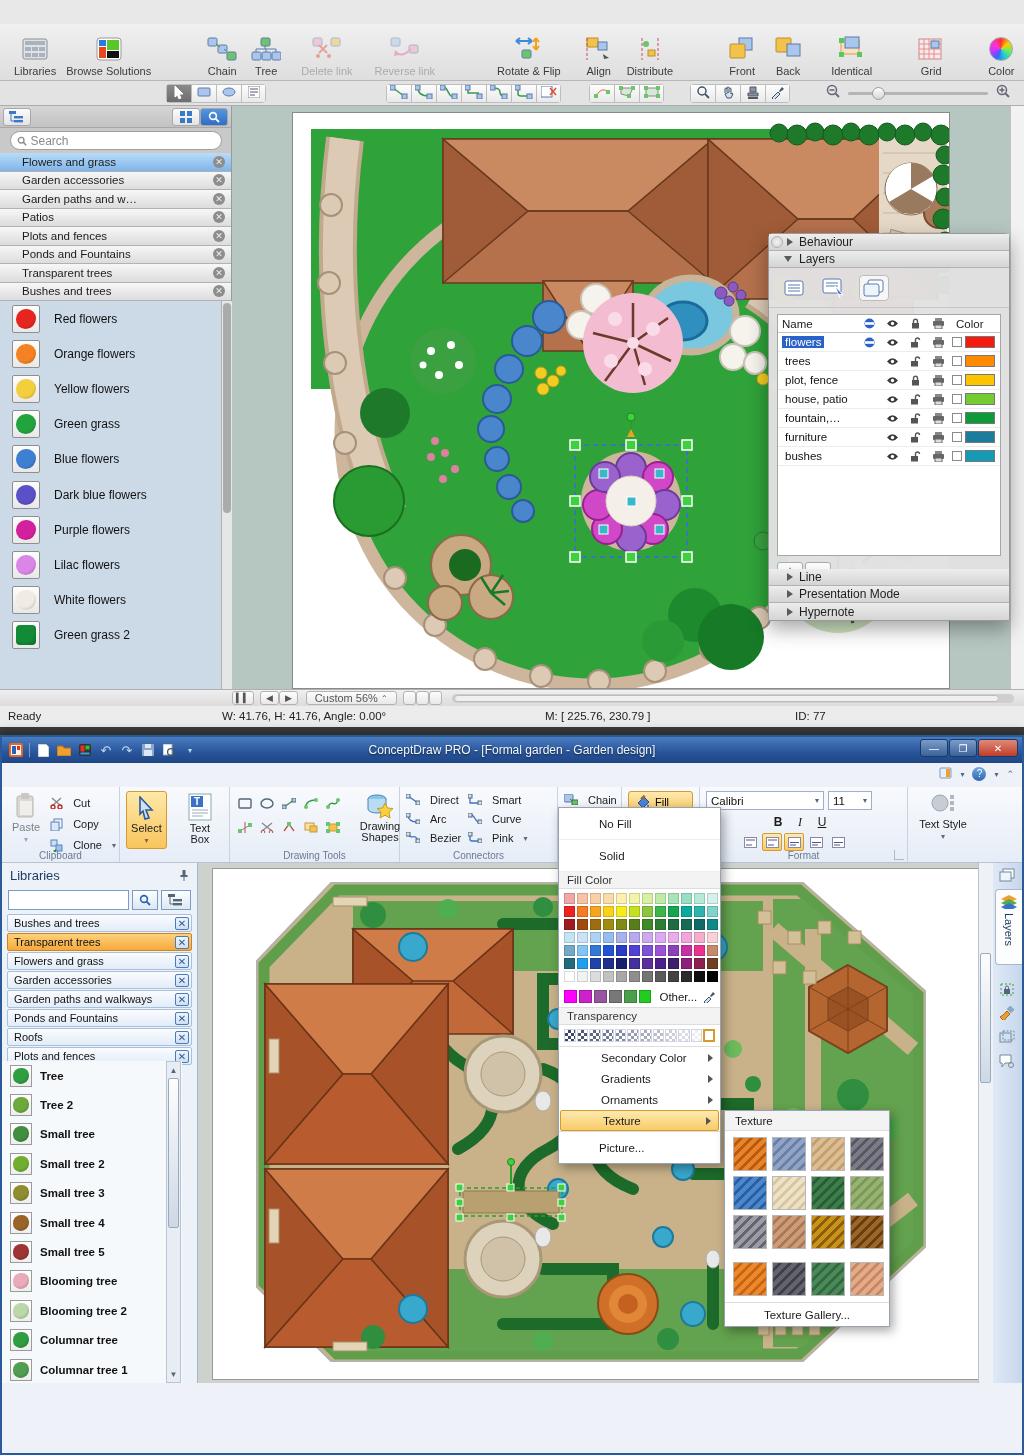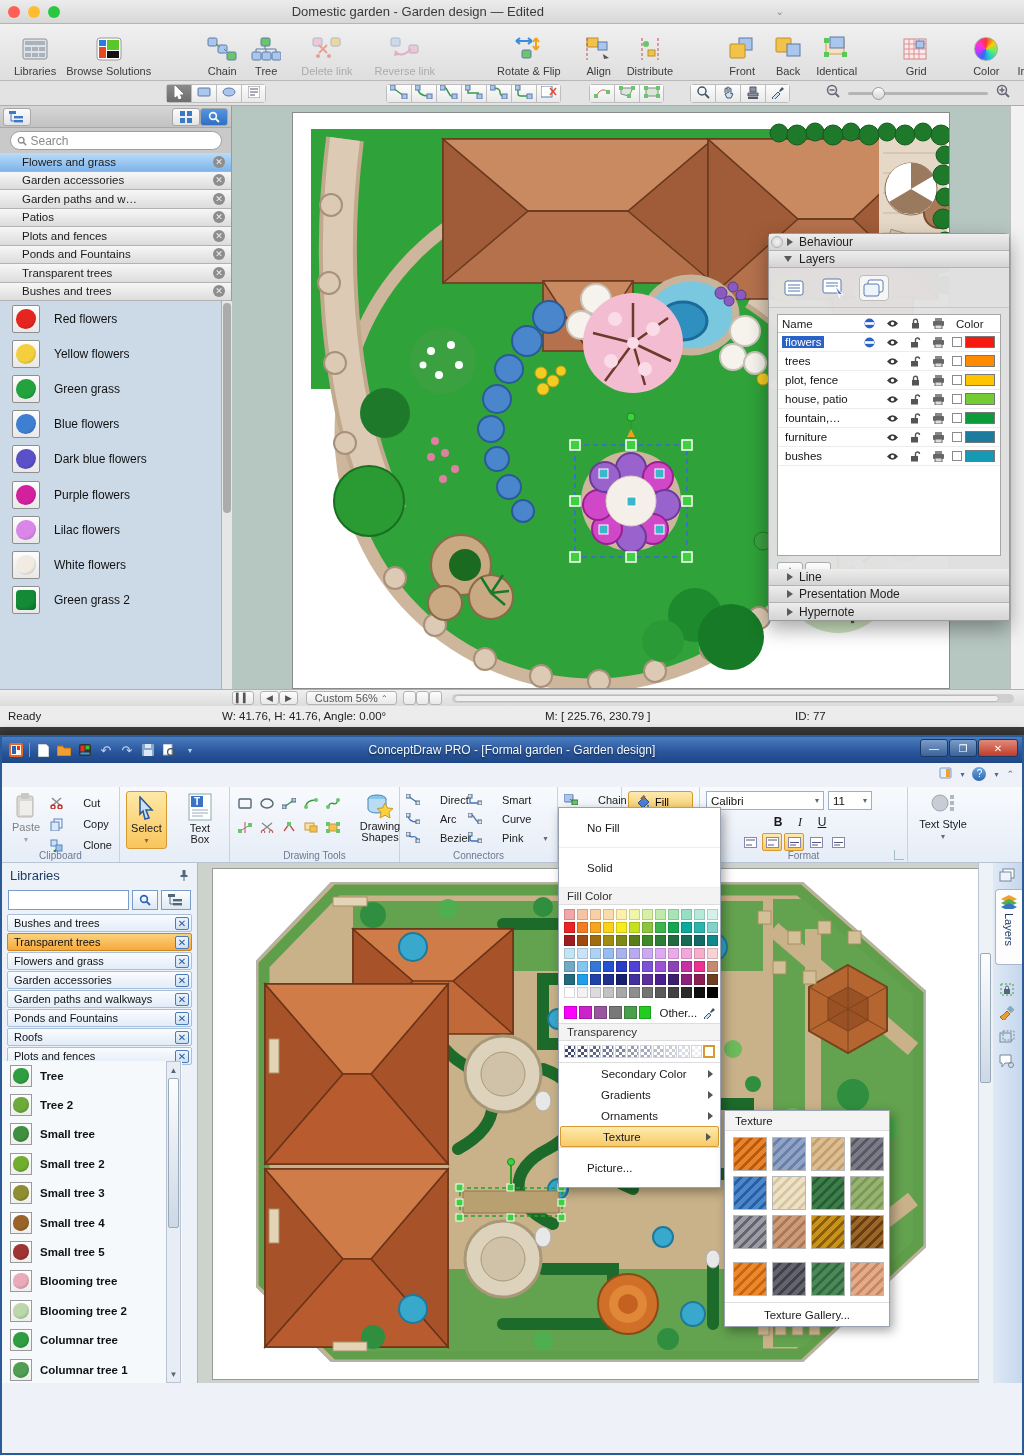--- a/index.html
+++ b/index.html
@@ -91,21 +91,21 @@
 .wtab{font-size:12px;color:#1e3c64;padding:3px 16px;border-radius:3px 3px 0 0}
 .wtab.file{background:linear-gradient(#5590dc,#2858a8);color:#fff;border:1px solid #1c4484;margin-right:10px;padding:3px 18px}
 .wtab.active{background:#f3f7fc;border:1px solid #b8c6d8;border-bottom:none;color:#1a1a1a}
 #win-winbtns2{position:absolute;right:8px;top:30px;display:flex;gap:8px;color:#4a6a96;font-size:11px;align-items:center}
 .ribbon-help{width:14px;height:14px;border-radius:50%;background:linear-gradient(#6fa8e0,#2f68b0);color:#fff;font-size:10px;text-align:center;line-height:14px}
 
 #win-ribbon{left:0;top:50px;width:100%;height:76px;background:linear-gradient(#f8fafd,#e6edf7);border-bottom:1px solid #b8c4d4;display:flex}
 .rgroup{position:relative;border-right:1px solid #c8d2e0;padding:4px 6px 14px 6px}
 .rlabel{position:absolute;bottom:1px;left:0;width:100%;text-align:center;font-size:10px;color:#6a7a92}
 .rbig{display:flex;flex-direction:column;align-items:center;justify-content:flex-start;font-size:11px;color:#1a1a1a;padding:2px 4px;gap:2px}
-.rsmall{display:flex;align-items:center;gap:20px;font-size:11px;color:#1a1a1a;height:18px}
+.rsmall{display:flex;align-items:center;gap:10px;font-size:11px;color:#1a1a1a;height:18px}
 .sel-big{background:linear-gradient(#fde9a8,#f9c55c);border:1px solid #d69a30;border-radius:3px;width:44px;height:58px}
 .fillbtn{background:linear-gradient(#fdeBAA,#f9cE6c);background:linear-gradient(#fdeab0,#f8cb66);border:1px solid #d69a30;border-radius:3px;display:flex;align-items:center;gap:4px;font-size:11px;padding:2px 7px;height:21px}
 .combo{background:#fff;border:1px solid #9ab0cc;height:19px;display:flex;align-items:center;font-size:11.5px;padding:0 4px;color:#111;justify-content:space-between}
 .fmt-b{width:20px;height:18px;border:1px solid transparent;display:flex;align-items:center;justify-content:center;font-size:12px;color:#1a1a1a}
 .fmt-b.hl{background:linear-gradient(#fdeab0,#f8cb66);border:1px solid #d69a30;border-radius:2px}
 .dlg{position:absolute;right:3px;bottom:2px;width:10px;height:10px;border-left:1px solid #8aa;border-bottom:1px solid #8aa;opacity:.7}
 .mini{width:17px;height:16px;display:flex;align-items:center;justify-content:center}
 
 #win-main{left:0;top:126px;width:1020px;height:520px;background:#cdd2cd}
 #win-libs{left:0;top:0;width:196px;height:520px;background:#edf2f9;border-right:1px solid #a8b8cc}
@@ -128,21 +128,21 @@
 #win-canvas{left:196px;top:0;width:795px;height:520px;background:#cdd2cd;overflow:hidden}
 #win-page{left:14px;top:5px;width:772px;height:512px;background:#fff;border:1px solid #999}
 #win-vsb{position:absolute;right:0;top:0;width:15px;height:520px;background:#eef1f5;border-left:1px solid #b8c4d4}
 #win-vsb .th{position:absolute;left:1px;top:90px;width:11px;height:130px;background:linear-gradient(#fdfdfd,#cdd8e6);border:1px solid #9ab;border-radius:2px}
 #win-strip{left:991px;top:0;width:29px;height:520px;background:linear-gradient(90deg,#dfe9f6,#c6d7ec)}
 .strip-tab{position:absolute;left:2px;top:26px;width:27px;height:76px;background:#fdfdfd;border:1px solid #a8b8cc;border-right:none;border-radius:4px 0 0 4px;display:flex;flex-direction:column;align-items:center;padding-top:5px;gap:4px}
 .vtext{writing-mode:vertical-rl;font-size:11px;color:#1e3c64}
 .strip-ic{width:18px;height:16px;display:flex;align-items:center;justify-content:center}
 
 #fill-menu{left:556px;top:70px;width:163px;background:#fff;border:1px solid #98a2b0;box-shadow:3px 4px 10px rgba(0,0,0,.35);z-index:50;font-size:11.5px;color:#1a1a1a}
-.fm-item{height:40px;display:flex;align-items:center;padding-left:28px;border-bottom:1px solid #eee}
+.fm-item{height:32px;display:flex;align-items:center;padding-left:40px;border-bottom:1px solid #eee}
 .fm-hdr{height:17px;display:flex;align-items:center;padding-left:8px;background:#f3f3f3;border-bottom:1px solid #ddd;color:#333}
 #fm-pal{display:grid;grid-template-columns:repeat(12,11px);gap:2px;padding:4px 5px}
 .psw{width:11px;height:11px}
 #fm-recent{display:flex;align-items:center;gap:2px;padding:2px 5px;height:22px;border-bottom:1px solid #ddd}
 .rsw{width:13px;height:13px}
 #fm-recent .oth{margin-left:6px}
 #fm-trans{display:flex;align-items:center;gap:1px;padding:3px 5px;height:22px;border-bottom:1px solid #ddd}
 .tsw{width:12px;height:13px;border:1px solid #cfd6df}
 .tsw.sel{border:2px solid #d69a30}
 .fm-sub{height:21px;display:flex;align-items:center;padding-left:42px;position:relative}
@@ -152,27 +152,20 @@
 #tex-menu{left:722px;top:373px;width:166px;background:#fff;border:1px solid #98a2b0;box-shadow:3px 4px 10px rgba(0,0,0,.35);z-index:51}
 #tex-menu .hdr{height:20px;background:#f3f3f3;border-bottom:1px solid #ddd;display:flex;align-items:center;padding-left:10px;font-size:11.5px;color:#1a1a1a}
 #tex-grid{display:grid;grid-template-columns:repeat(4,34px);gap:5px;padding:6px 8px}
 .txs{width:34px;height:34px;border:1px solid #b8b8b8}
 #tex-menu .foot{height:24px;border-top:1px solid #ddd;display:flex;align-items:center;justify-content:center;font-size:11.5px;color:#1a1a1a}
 </style>
 </head>
 <body>
 
 <div id="mac" class="abs">
-  <div id="mac-title" class="abs">
-    <span class="traffic" style="background:#ff5f57"></span>
-    <span class="traffic" style="background:#febc2e"></span>
-    <span class="traffic" style="background:#28c840"></span>
-    <span class="t">Domestic garden - Garden design — Edited</span>
-    <span class="chev">⌄</span>
-  </div>
   <div id="mac-toolbar" class="abs">
       <div class="mtb" style="margin-left: 14px;">
         <span class="ic">
           <svg width="26" height="22" viewBox="0 0 26 22">
             <rect x="1" y="1" width="24" height="20" rx="2" fill="#dfe2e6" stroke="#8a9098"></rect>
             <rect x="3" y="3" width="20" height="4" fill="#aab2bc"></rect>
             <rect x="3" y="9" width="6" height="4" fill="#aab2bc"></rect>
             <rect x="10" y="9" width="6" height="4" fill="#aab2bc"></rect>
             <rect x="17" y="9" width="6" height="4" fill="#aab2bc"></rect>
             <rect x="3" y="15" width="6" height="4" fill="#aab2bc"></rect>
@@ -282,21 +275,21 @@
       </div>
       <div class="mtb" style="margin-left: 16px;">
         <span class="ic">
           <svg width="30" height="26" viewBox="0 0 30 26">
             <rect x="3" y="2" width="15" height="14" rx="1" fill="#f2c24a" stroke="#b8922a"></rect>
             <rect x="14" y="8" width="13" height="12" fill="#aac6ec" stroke="#5a7aa8"></rect>
           </svg>
         </span>
         <span>Back</span>
       </div>
-      <div class="mtb" style="margin-left: 13px;">
+      <div class="mtb" style="margin-left: 28px;">
         <span class="ic">
           <svg width="30" height="26" viewBox="0 0 30 26">
             <rect x="4" y="4" width="18" height="14" fill="#f8e0c0" stroke="#d89a5a"></rect>
             <rect x="8" y="1" width="14" height="11" fill="#aac6ec" stroke="#5a7aa8"></rect>
             <g fill="#58c858">
               <rect x="2" y="2" width="5" height="5"></rect>
               <rect x="2" y="16" width="5" height="5"></rect>
               <rect x="20" y="16" width="5" height="5"></rect>
             </g>
           </svg>
@@ -538,20 +531,26 @@
           <span class="lbl">Bushes and trees</span>
           <span class="xcirc">✕</span>
         </div>
       </div>
     <div id="mac-shapes" class="abs">
         <div class="mshape">
           <span class="mthumb">
             <span class="blob" style="background:radial-gradient(circle at 38% 35%, #e62520 55%, rgba(0,0,0,.28)),#e62520"></span>
           </span>
           <span class="lbl">Red flowers</span>
+        </div>
+        <div class="mshape">
+          <span class="mthumb">
+            <span class="blob" style="background:radial-gradient(circle at 38% 35%, #f58122 55%, rgba(0,0,0,.28)),#f58122"></span>
+          </span>
+          <span class="lbl">Orange flowers</span>
         </div>
         <div class="mshape">
           <span class="mthumb">
             <span class="blob" style="background:radial-gradient(circle at 38% 35%, #f3cf3e 55%, rgba(0,0,0,.28)),#f3cf3e"></span>
           </span>
           <span class="lbl">Yellow flowers</span>
         </div>
         <div class="mshape">
           <span class="mthumb">
             <span class="blob" style="background:radial-gradient(circle at 38% 35%, #22a33e 55%, rgba(0,0,0,.28)),#22a33e"></span>

